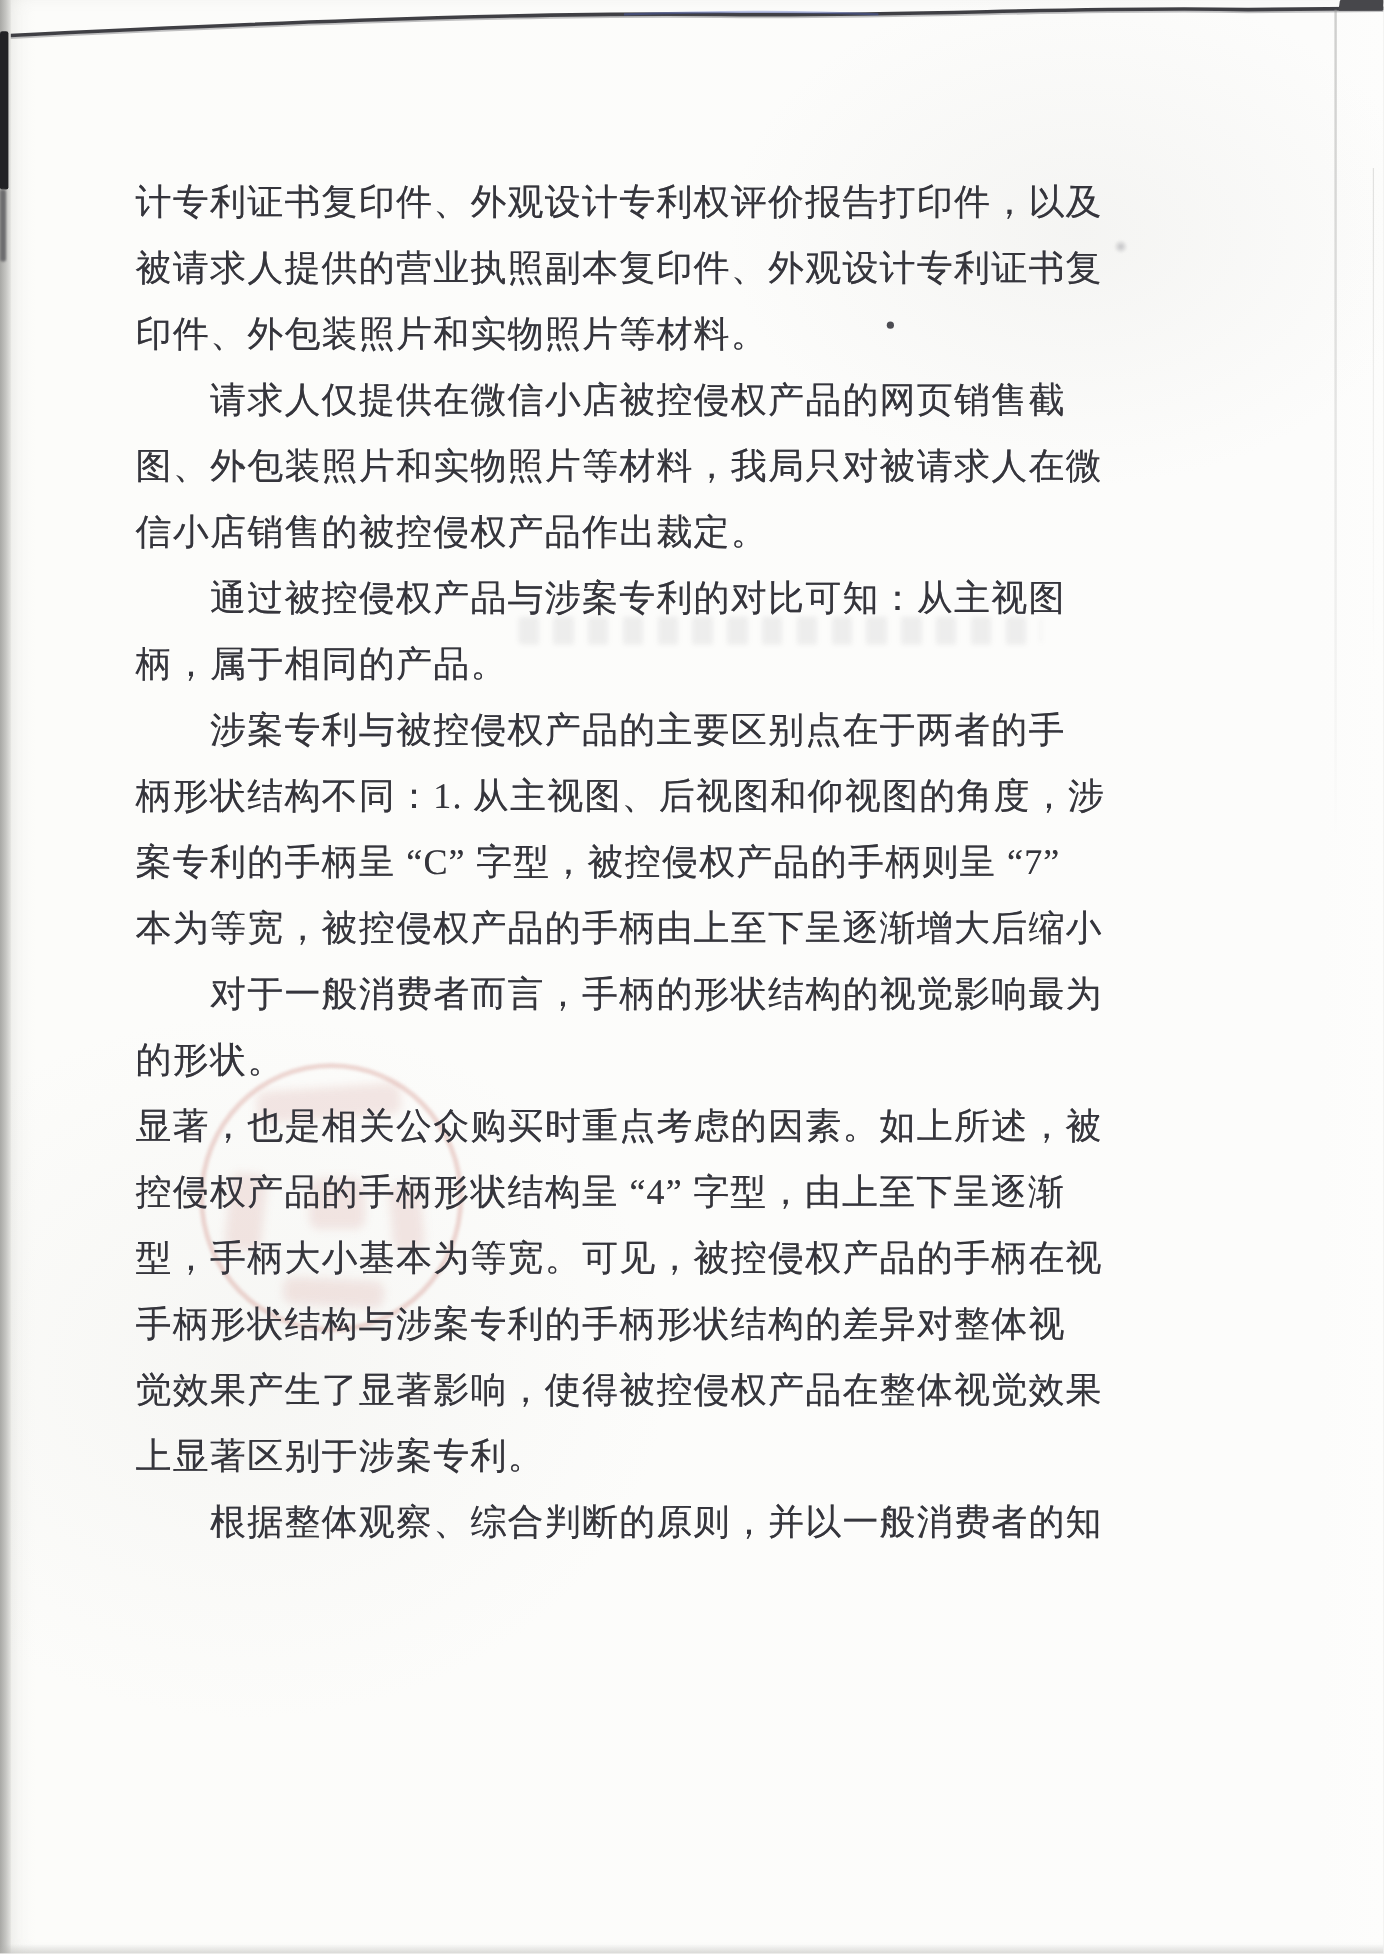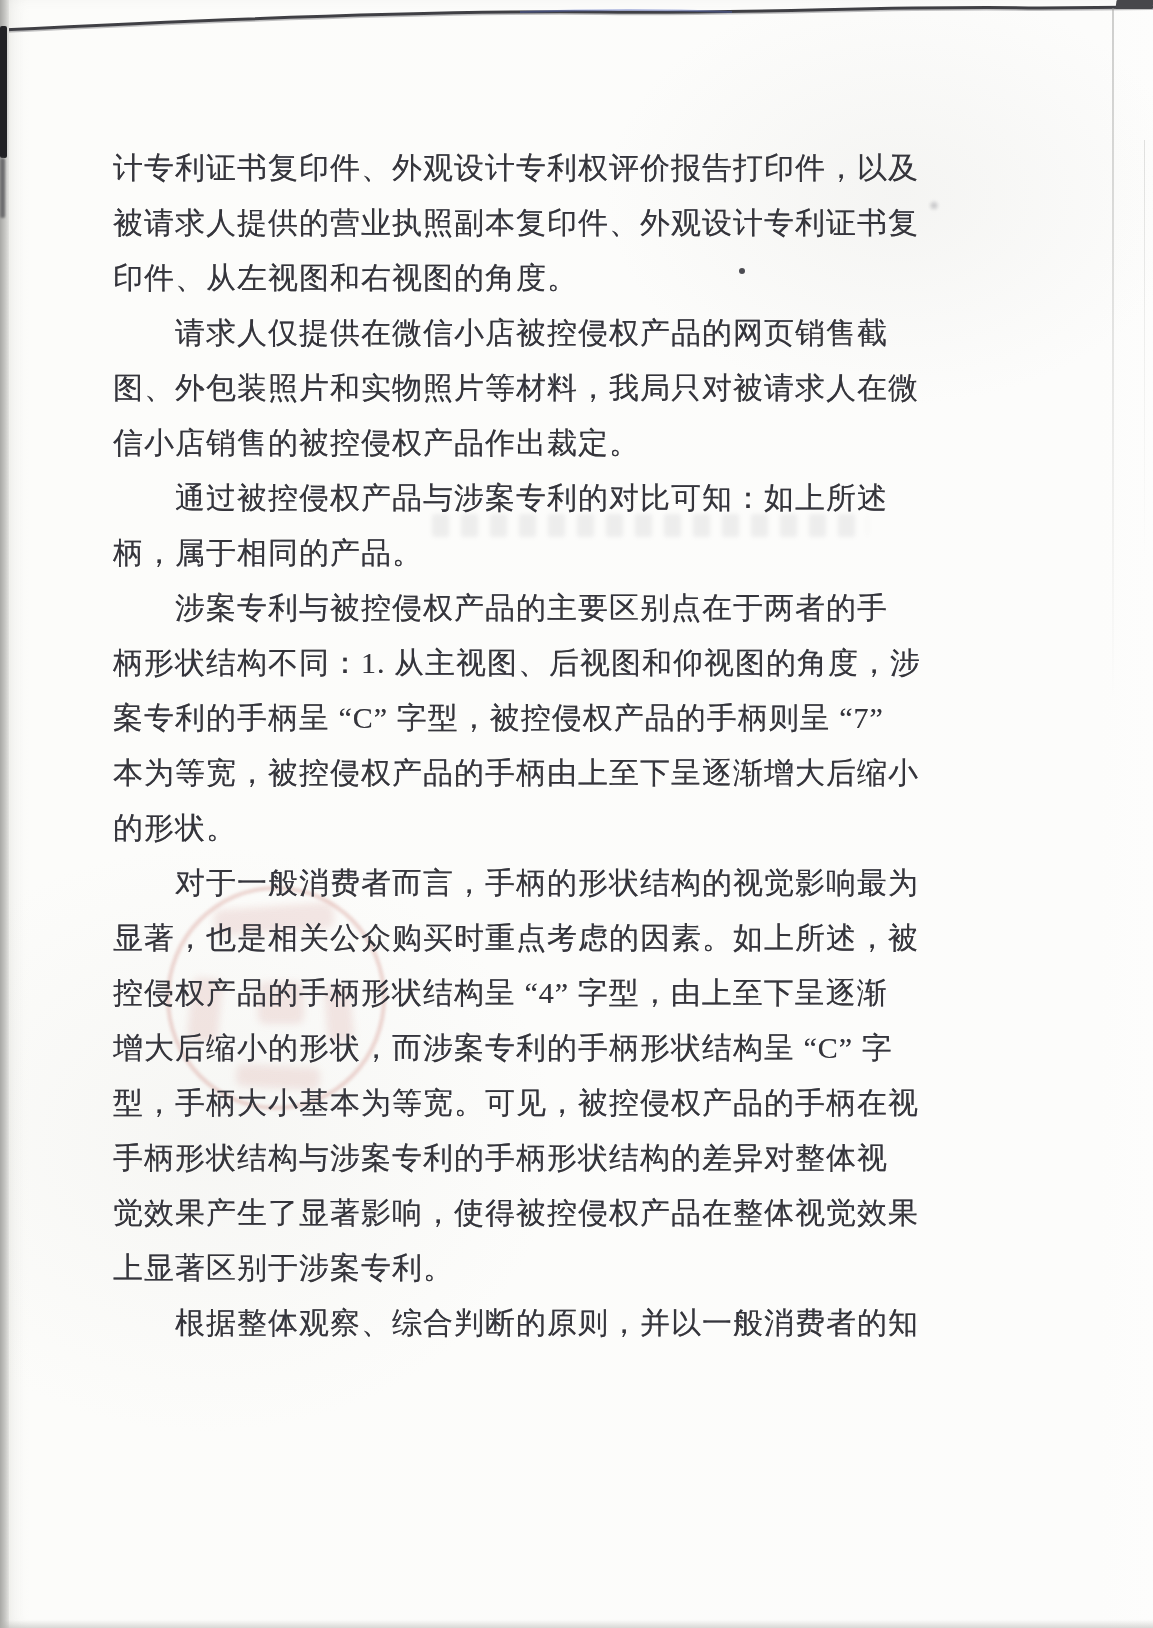--- a/index.html
+++ b/index.html
@@ -128,35 +128,34 @@
 
   <div class="ghost-band"></div>
 
   <div class="smudge"></div>
   <div class="dot-a"></div>
   <div class="dot-b"></div>
 
   <div class="textblock">
     <div class="line">计专利证书复印件、外观设计专利权评价报告打印件，以及</div>
     <div class="line">被请求人提供的营业执照副本复印件、外观设计专利证书复</div>
-    <div class="line">印件、从左视图和右视图的角度。</div>
+    <div class="line">印件、外包装照片和实物照片等材料。</div>
     <div class="line indent">请求人仅提供在微信小店被控侵权产品的网页销售截</div>
     <div class="line">图、外包装照片和实物照片等材料，我局只对被请求人在微</div>
     <div class="line">信小店销售的被控侵权产品作出裁定。</div>
-    <div class="line indent">通过被控侵权产品与涉案专利的对比可知：如上所述</div>
+    <div class="line indent">通过被控侵权产品与涉案专利的对比可知：从主视图</div>
     <div class="line">柄，属于相同的产品。</div>
     <div class="line indent">涉案专利与被控侵权产品的主要区别点在于两者的手</div>
     <div class="line">柄形状结构不同：1. 从主视图、后视图和仰视图的角度，涉</div>
     <div class="line">案专利的手柄呈 “C” 字型，被控侵权产品的手柄则呈 “7”</div>
     <div class="line">本为等宽，被控侵权产品的手柄由上至下呈逐渐增大后缩小</div>
+    <div class="line indent">对于一般消费者而言，手柄的形状结构的视觉影响最为</div>
     <div class="line">的形状。</div>
-    <div class="line indent">对于一般消费者而言，手柄的形状结构的视觉影响最为</div>
     <div class="line">显著，也是相关公众购买时重点考虑的因素。如上所述，被</div>
     <div class="line">控侵权产品的手柄形状结构呈 “4” 字型，由上至下呈逐渐</div>
-    <div class="line">增大后缩小的形状，而涉案专利的手柄形状结构呈 “C” 字</div>
     <div class="line">型，手柄大小基本为等宽。可见，被控侵权产品的手柄在视</div>
     <div class="line">手柄形状结构与涉案专利的手柄形状结构的差异对整体视</div>
     <div class="line">觉效果产生了显著影响，使得被控侵权产品在整体视觉效果</div>
     <div class="line">上显著区别于涉案专利。</div>
     <div class="line indent">根据整体观察、综合判断的原则，并以一般消费者的知</div>
   </div>
 
 </div>
 
 </body></html>

